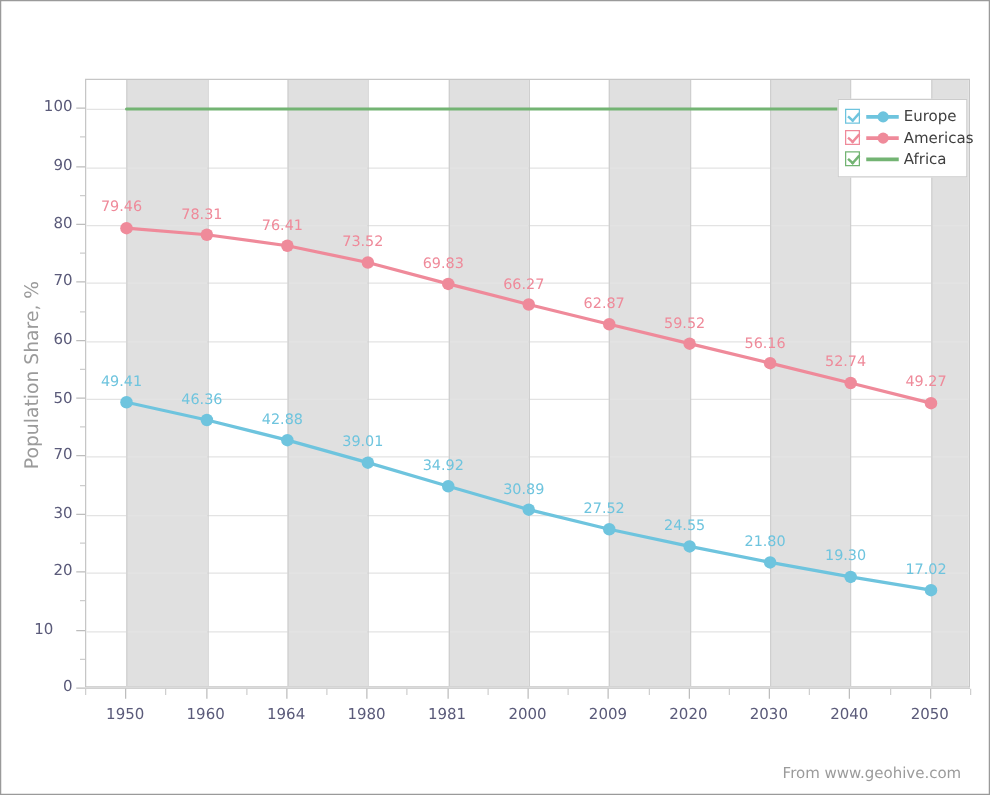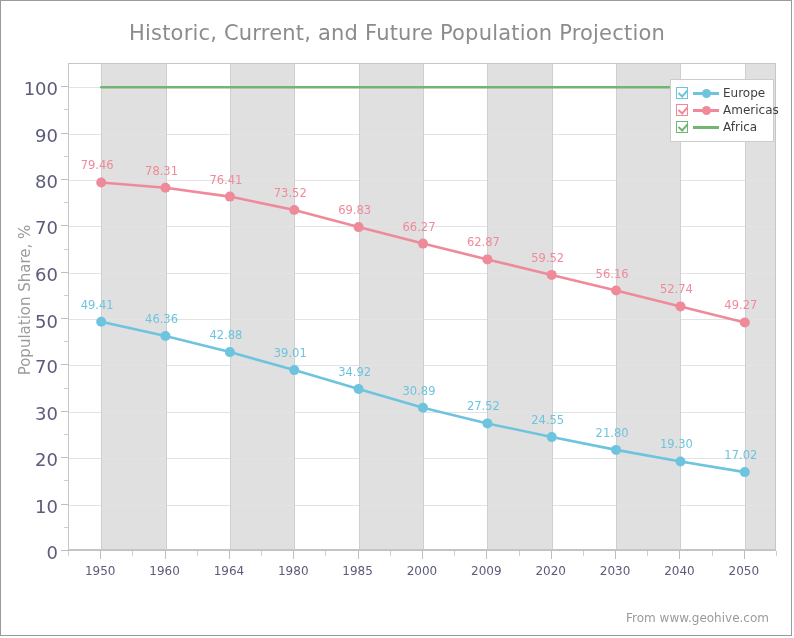--- a/index.html
+++ b/index.html
@@ -72,21 +72,21 @@
     top: 0;
     bottom: 0;
     width: 1px;
     background: #cfcfcf;
   }
   .y-tick-label {
     position: absolute;
     right: 733px;
     width: 46px;
     text-align: right;
-    font-size: 18px;
+    font-size: 12px;
     color: #5b5b7a;
   }
   .y-tick-major {
     position: absolute;
     left: 60px;
     width: 7px;
     height: 1px;
     background: #bdbdbd;
   }
   .y-tick-minor {
@@ -213,21 +213,20 @@
     color: #9b9b9b;
   }
 </style>
 <style>#legend .legend-row:nth-child(1) .legend-check::after{border-color:#6ec4de;}
 #legend .legend-row:nth-child(2) .legend-check::after{border-color:#ef8a9a;}
 #legend .legend-row:nth-child(3) .legend-check::after{border-color:#73b473;}</style></head>
 <body>
 
 <div id="chart-root">
 
-  <div id="chart-title">Historic, Current, and Future Population Projection</div>
 
   <div id="y-axis-title">Population Share, %</div>
 
   <div id="y-axis"></div>
   <div id="x-axis"></div>
   <div id="axis-bottom-line"></div>
 
   <div id="plot-frame">
     <div id="bands-layer">
         <div class="band" style="left: 32.1818px; width: 64.3636px; background: rgb(224, 224, 224);"></div>
@@ -335,21 +334,21 @@
         <span class="legend-symbol">
           <span class="lgline" style="background: rgb(115, 180, 115);"></span>
         </span>
         <span class="legend-label">Africa</span>
       </div>
     </div>
 
   <div id="footer-credit">From www.geohive.com</div>
 <div class="y-tick-label" style="top: 541px;">0</div>
     <div class="y-tick-major" style="top: 549px;"></div>
-    <div class="y-tick-label" style="top: 494.619px;">10</div>
+    <div class="y-tick-label" style="top: 494.619px; text-align: center;">10</div>
     <div class="y-tick-major" style="top: 502.619px;"></div>
     <div class="y-tick-label" style="top: 448.238px;">20</div>
     <div class="y-tick-major" style="top: 456.238px;"></div>
     <div class="y-tick-label" style="top: 401.857px;">30</div>
     <div class="y-tick-major" style="top: 409.857px;"></div>
     <div class="y-tick-label" style="top: 355.476px;">70</div>
     <div class="y-tick-major" style="top: 363.476px;"></div>
     <div class="y-tick-label" style="top: 310px;">50</div>
     <div class="y-tick-major" style="top: 317.095px;"></div>
     <div class="y-tick-label" style="top: 262.714px;">60</div>
@@ -373,21 +372,21 @@
     <div class="y-tick-minor" style="top: 154.762px;"></div>
     <div class="y-tick-minor" style="top: 108.381px;"></div>
     <div class="x-tick-label" style="left: 99.1818px;">1950</div>
     <div class="x-tick-major" style="left: 99.1818px;"></div>
     <div class="x-tick-label" style="left: 163.545px;">1960</div>
     <div class="x-tick-major" style="left: 163.545px;"></div>
     <div class="x-tick-label" style="left: 227.909px;">1964</div>
     <div class="x-tick-major" style="left: 227.909px;"></div>
     <div class="x-tick-label" style="left: 292.273px;">1980</div>
     <div class="x-tick-major" style="left: 292.273px;"></div>
-    <div class="x-tick-label" style="left: 356.636px;">1985</div>
+    <div class="x-tick-label" style="left: 356.636px;">1981</div>
     <div class="x-tick-major" style="left: 356.636px;"></div>
     <div class="x-tick-label" style="left: 421px;">2000</div>
     <div class="x-tick-major" style="left: 421px;"></div>
     <div class="x-tick-label" style="left: 485.364px;">2009</div>
     <div class="x-tick-major" style="left: 485.364px;"></div>
     <div class="x-tick-label" style="left: 549.727px;">2020</div>
     <div class="x-tick-major" style="left: 549.727px;"></div>
     <div class="x-tick-label" style="left: 614.091px;">2030</div>
     <div class="x-tick-major" style="left: 614.091px;"></div>
     <div class="x-tick-label" style="left: 678.455px;">2040</div>

